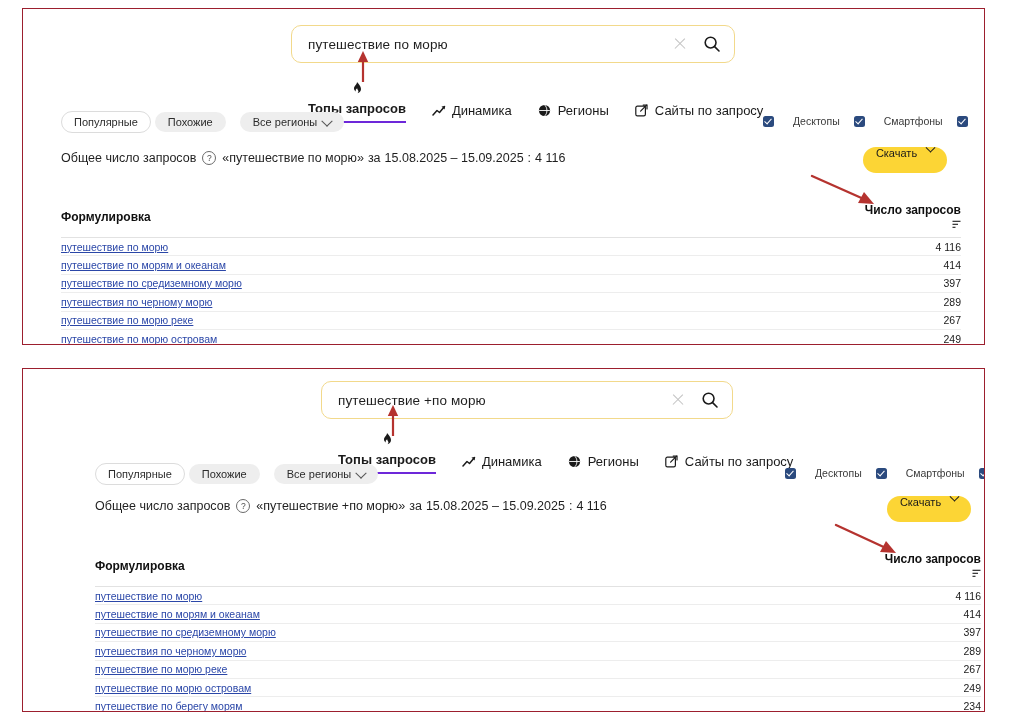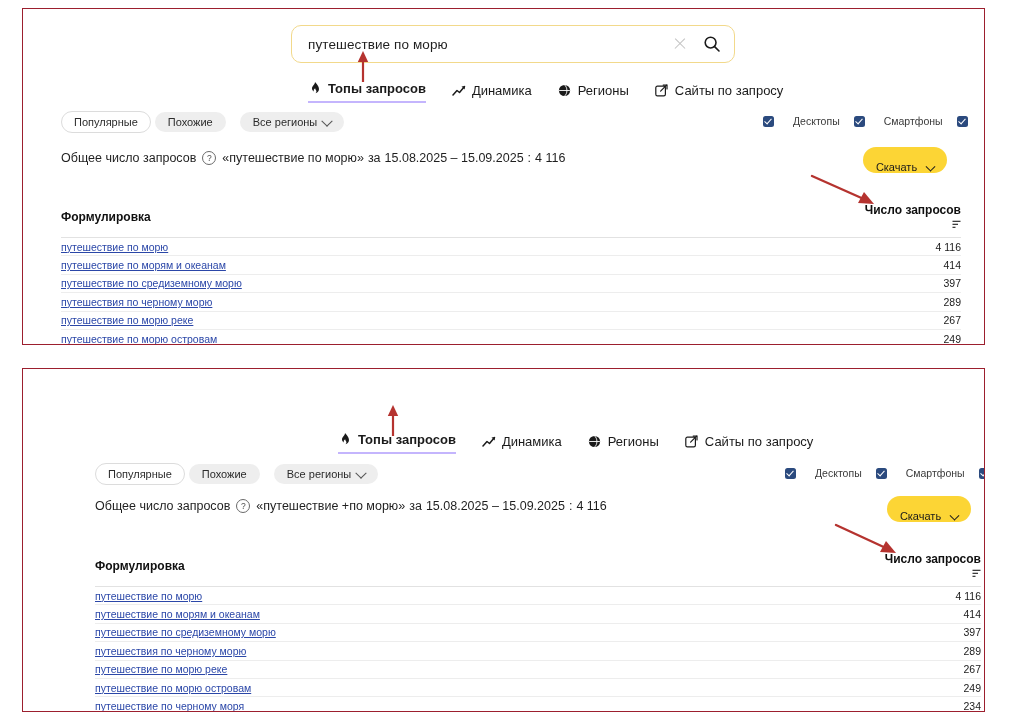--- a/index.html
+++ b/index.html
@@ -100,21 +100,22 @@
     white-space: nowrap;
   }
   .tab .tab-ico {
     display: inline-flex;
     align-items: center;
     justify-content: center;
     width: 14px; height: 14px;
   }
   .tab.active {
     font-weight: bold;
-    border-bottom: 2px solid #c4b5fd;
+    border-bottom: 2px solid #6d28d9;
+    flex-direction: column;
   }
 
   
   .chips {
     position: absolute;
     display: flex;
     align-items: center;
     gap: 4px;
   }
   .chip {
@@ -194,21 +195,21 @@
     color: #4a4a4a;
     line-height: 1;
     margin: 0 2px;
     cursor: pointer;
   }
 
   
   .download-btn {
     position: absolute;
     display: flex;
-    align-items: flex-end;
+    align-items: flex-start;
     justify-content: center;
     gap: 10px;
     background: #fcd535;
     border-radius: 18px;
     height: 26px;
     width: 84px;
     font-size: 11px;
     color: #1a1a1a;
     cursor: pointer;
     user-select: none;
@@ -405,20 +406,30 @@
         </tr>
       </tbody>
         </table>
 
     </div>
   </div>
 
   <div class="panel panel-2">
     <div class="panel-inner">
 
+      <div class="search-row" style="left:298px; top:12px; width:412px;">
+        <span class="search-value">путешествие +по морю</span>
+        <span class="search-clear"></span>
+        <span class="search-go">
+          <svg width="18" height="18" viewBox="0 0 18 18">
+              <circle cx="7.6" cy="7.6" r="5.4" fill="none" stroke="#1a1a1a" stroke-width="1.6"></circle>
+              <line x1="11.6" y1="11.6" x2="16" y2="16" stroke="#1a1a1a" stroke-width="1.6" stroke-linecap="round"></line>
+            </svg>
+        </span>
+      </div>
 
       <div class="tabs" style="left:315px; top:63px;">
         <div class="tab active">
           <span class="tab-ico">
             <svg width="12" height="13" viewBox="0 0 12 13">
                 <path d="M6 0C6 3 3 3.4 3 6.6 3 8.1 3.9 9 5 9.4 4.3 8.4 4.8 7 6.2 6.2 6 7.6 7.4 7.8 7.4 9.3c0 .9-.5 1.6-1.2 2C8.6 11 10 9.2 10 7.1 10 4 7.7 2 6 0z" fill="#1a1a1a"></path>
               </svg>
           </span>
           <span>Топы запросов</span>
         </div>
@@ -529,21 +540,21 @@
         </tr>
         <tr class="r">
           <td class="col-phrase"><span class="phrase-link">путешествие по морю реке</span></td>
           <td class="col-count">267</td>
         </tr>
         <tr class="r">
           <td class="col-phrase"><span class="phrase-link">путешествие по морю островам</span></td>
           <td class="col-count">249</td>
         </tr>
         <tr class="r">
-          <td class="col-phrase"><span class="phrase-link">путешествие по черному моря</span></td>
+          <td class="col-phrase"><span class="phrase-link">путешествие по берегу морям</span></td>
           <td class="col-count">234</td>
         </tr>
       </tbody>
         </table>
 
     </div>
   </div>
 
   <svg class="ann" style="left:0; top:0; width:1015px; height:720px;" viewBox="0 0 1015 720">
 

